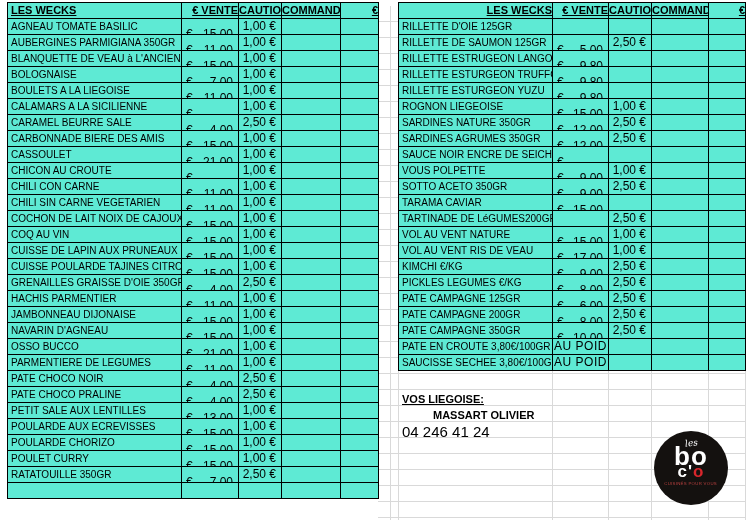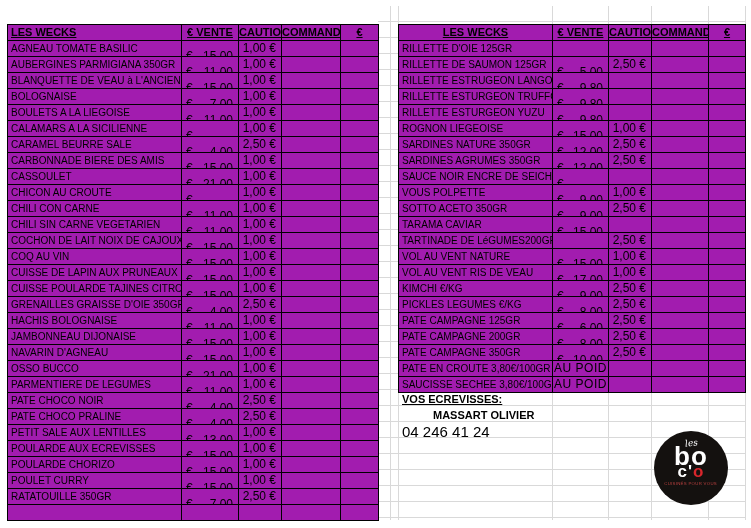--- a/index.html
+++ b/index.html
@@ -21,30 +21,30 @@
       linear-gradient(#d9d9d9,#d9d9d9),
       linear-gradient(#d9d9d9,#d9d9d9),
       linear-gradient(#d9d9d9,#d9d9d9),
       repeating-linear-gradient(to bottom, transparent 0, transparent 15px, #d9d9d9 15px, #d9d9d9 16px);
     background-size:1px 100%,1px 100%,1px 100%,1px 100%,1px 100%,1px 100%,1px 100%,100% 100%;
     background-position:12px 0,20px 0,174px 0,230px 0,273px 0,330px 0,367px 0,0 0;
     background-repeat:no-repeat,no-repeat,no-repeat,no-repeat,no-repeat,no-repeat,no-repeat,repeat;
   }
 
   table.wecks{
-    position:absolute;top:24px;border-collapse:collapse;table-layout:fixed;
-    background:#a21caf;
+    position:absolute;top:2px;border-collapse:collapse;table-layout:fixed;
+    background:#5eead4;
   }
   table.left-t{left:7px;width:371px;}
   table.right-t{left:398px;width:347px;}
   th,td{
     border:1px solid #000;padding:0;height:15px;line-height:15px;
     overflow:hidden;white-space:nowrap;vertical-align:middle;
   }
-  th{font-size:11px;font-weight:bold;text-align:center;}
+  th{font-size:11px;font-weight:bold;text-align:right;}
   th span{text-decoration:underline;}
   th.title-left{text-align:left;padding-left:3px;}
   td.c-name{font-size:10px;padding-left:3px;}
   td.c-vente{font-size:12px;position:relative;}
   td.c-vente .cur{position:absolute;left:4px;}
   td.c-vente .amt{position:absolute;right:5px;}
   td.c-vente .amt.dash{right:20px;}
   td.c-vente.aupoid{text-align:center;font-size:12px;letter-spacing:.5px;margin-left:36px;}
   td.c-caution{font-size:12px;text-align:right;padding-right:5px;}
 
@@ -254,21 +254,21 @@
           <td class="c-name">GRENAILLES GRAISSE D'OIE 350GR</td>
           <td class="c-vente">
             <span class="cur">€</span>
             <span class="amt">4,00</span>
           </td>
           <td class="c-caution">2,50 €</td>
           <td class="c-cmd"></td>
           <td class="c-eu"></td>
         </tr>
         <tr>
-          <td class="c-name">HACHIS BOLOGNAISE</td>
+          <td class="c-name">HACHIS PARMENTIER</td>
           <td class="c-vente">
             <span class="cur">€</span>
             <span class="amt">11,00</span>
           </td>
           <td class="c-caution">1,00 €</td>
           <td class="c-cmd"></td>
           <td class="c-eu"></td>
         </tr>
         <tr>
           <td class="c-name">JAMBONNEAU DIJONAISE</td>
@@ -613,21 +613,21 @@
           <td class="c-name">SAUCISSE SECHEE 3,80€/100GR</td>
           <td class="c-vente aupoid">AU POID</td>
           <td class="c-caution"></td>
           <td class="c-cmd"></td>
           <td class="c-eu"></td>
         </tr>
       </tbody>
   </table>
 
   <div class="orders">
-    <div class="orders-title">VOS ECREVISSES:</div>
+    <div class="orders-title">VOS LIEGOISE:</div>
     <div class="orders-contact">MASSART OLIVIER</div>
     <div class="orders-phone">04 246 41 24</div>
   </div>
 
   <div class="logo">
     <div class="logo-les">les</div>
     <div class="logo-bo">bo</div>
     <div class="logo-co"><span>c'</span><span class="red-o">o</span></div>
     <div class="logo-tag">CUISINÉS POUR VOUS</div>
   </div>

